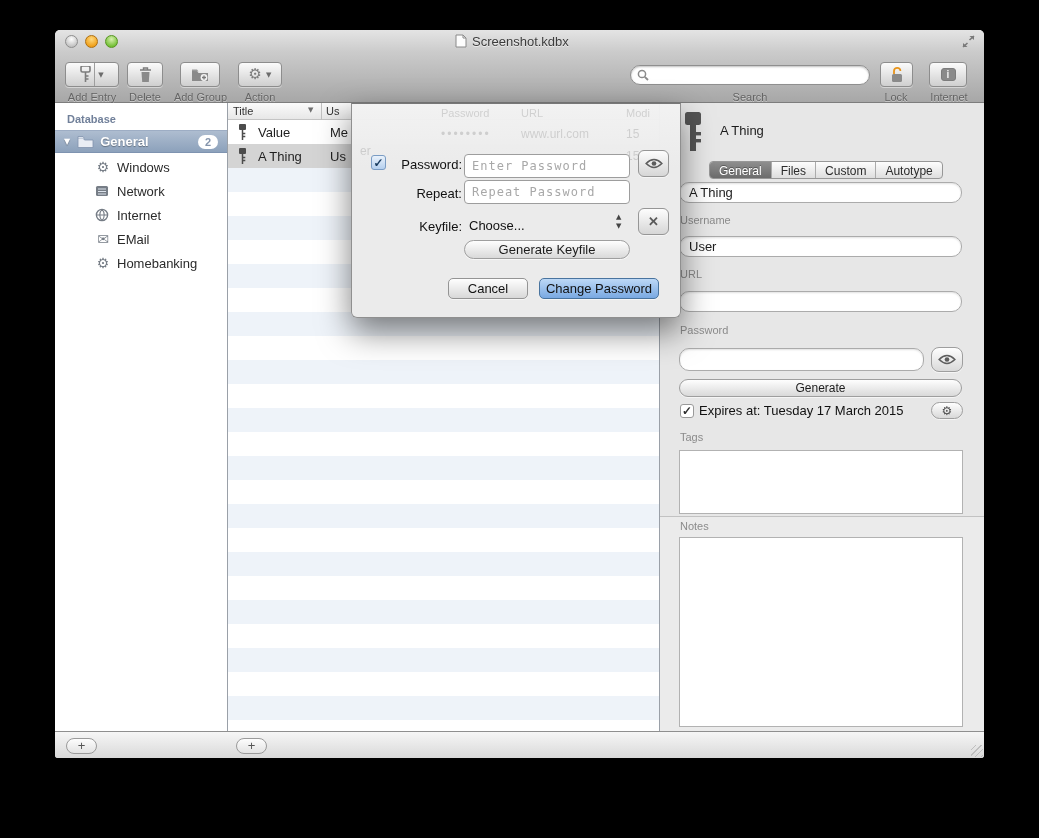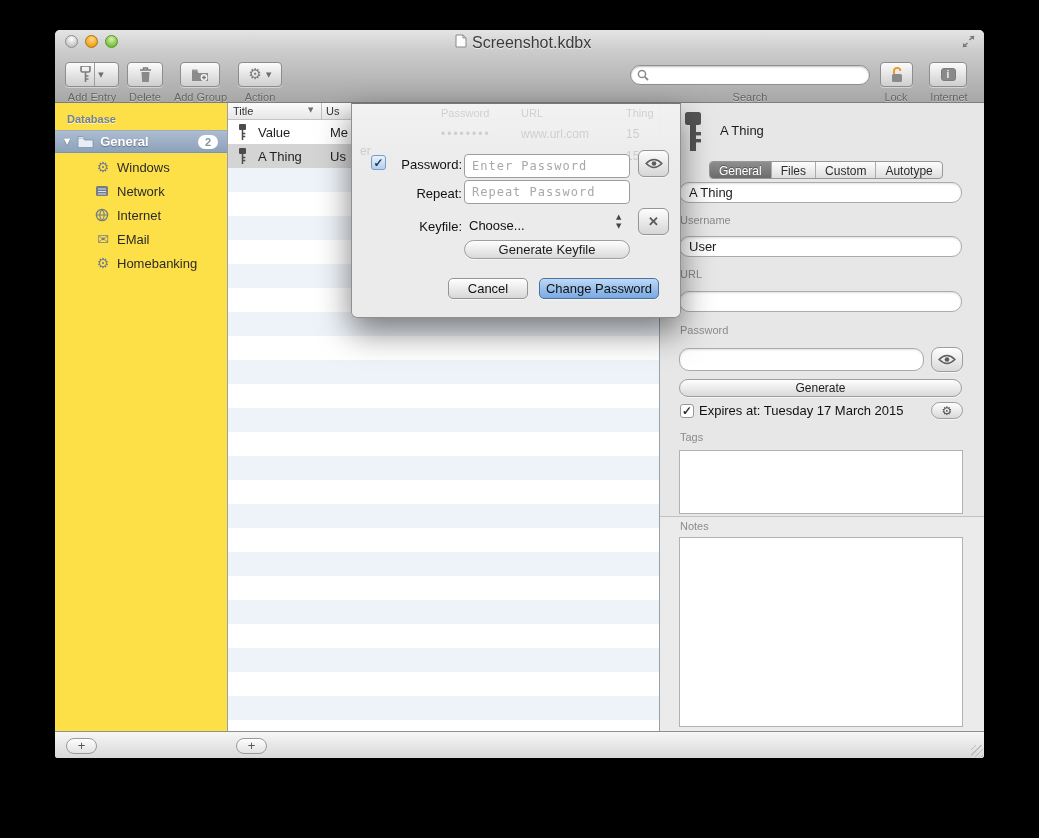--- a/index.html
+++ b/index.html
@@ -11,37 +11,37 @@
   .abs { position:absolute; }
 
   
   .titlebar { position:absolute; left:0; top:0; right:0; height:22px;
               background:linear-gradient(#e4e4e4,#cbcbcb); }
   .tl { position:absolute; top:5px; width:13px; height:13px; border-radius:50%; border:1px solid #8e8e8e; }
   .tl.gray  { background:radial-gradient(circle at 50% 30%, #fefefe, #c2c2c2 75%); }
   .tl.orange{ background:radial-gradient(circle at 50% 30%, #ffd langer97e, #ef9f19 75%);
               background:radial-gradient(circle at 50% 30%, #ffd97e, #ef9f19 75%); border-color:#ad6f12; }
   .tl.green { background:radial-gradient(circle at 50% 30%, #d7f0ae, #72bf34 75%); border-color:#579422; }
-  .wtitle { position:absolute; top:4px; font-size:16px; color:#3c3c3c; text-shadow:0 1px 0 rgba(255,255,255,.6); }
+  .wtitle { position:absolute; top:4px; font-size:13px; color:#3c3c3c; text-shadow:0 1px 0 rgba(255,255,255,.6); }
   .toolbar { position:absolute; left:0; top:22px; right:0; height:51px;
              background:linear-gradient(#cbcbcb,#a7a7a7); border-bottom:1px solid #7d7d7d; }
   .tbtn { position:absolute; top:10px; height:25px; border:1px solid #8d8d8d; border-radius:4px;
           background:linear-gradient(#fbfbfb,#cfcfcf); box-shadow:0 1px 0 rgba(255,255,255,.45);
           display:flex; align-items:center; justify-content:center; color:#6f6f6f; }
   .tlabel { position:absolute; top:39px; font-size:11px; color:#636363; text-align:center;
             text-shadow:0 1px 0 rgba(255,255,255,.4); white-space:nowrap; }
   .sep-v { width:1px; height:100%; background:#9e9e9e; margin:0 3px; }
   .dd { font-size:7px; color:#6c6c6c; font-family:"DejaVu Sans",sans-serif; }
   .searchfield { position:absolute; top:13px; height:20px; border-radius:10px; background:#fff;
                  border:1px solid #8f8f8f; box-shadow:inset 0 1px 2px rgba(0,0,0,.25);
                  display:flex; align-items:center; padding:0 6px; }
   .searchfield input { border:none; outline:none; flex:1; font-size:12px; background:transparent; }
 
   
-  .sidebar { position:absolute; left:0; top:73px; width:172px; height:628px; background:#fde047; }
+  .sidebar { position:absolute; left:0; top:73px; width:172px; height:628px; background:#ffffff; }
   .sb-header { position:absolute; left:12px; top:10px; font-size:11px; font-weight:bold; color:#71809a;
                text-shadow:0 1px 0 rgba(255,255,255,.6); }
   .sb-group { position:absolute; left:0; top:27px; width:172px; height:23px;
               background:linear-gradient(#aebdd0,#8ca1bb); border-top:1px solid #9dadc4; border-bottom:1px solid #7e93b0;
               display:flex; align-items:center; color:#fff; font-weight:bold; font-size:13px;
               text-shadow:0 1px 1px rgba(0,0,0,.35); }
   .badge { margin-left:auto; margin-right:9px; background:#fff; color:#8494ac; font-size:11px; font-weight:bold;
            border-radius:8px; padding:0 7px; height:14px; line-height:14px; text-shadow:none; }
   .sb-item { position:absolute; left:0; width:172px; height:24px; display:flex; align-items:center;
              font-size:13px; color:#2b2b2b; }
@@ -338,21 +338,21 @@
     </div>
     <div class="addpill" style="left:181px">
       <span>+</span>
     </div>
     <div class="grip"></div>
   </div>
 
   <div class="sheet">
     <span class="ghost" style="left:89px;top:3px;font-size:11px">Password</span>
     <span class="ghost" style="left:169px;top:3px;font-size:11px">URL</span>
-    <span class="ghost" style="left:274px;top:3px;font-size:11px">Thing</span>
+    <span class="ghost" style="left:274px;top:3px;font-size:11px">Modi</span>
     <span class="ghost" style="left:89px;top:23px;font-size:12px;letter-spacing:2px">••••••••</span>
     <span class="ghost" style="left:169px;top:23px;font-size:12px">www.url.com</span>
     <span class="ghost" style="left:274px;top:23px;font-size:12px">15</span>
     <span class="ghost" style="left:8px;top:40px;font-size:12px">er</span>
     <span class="ghost" style="left:274px;top:45px;font-size:12px">15</span>
 
     <div class="acb" style="left:19px;top:51px">
       <span>✓</span>
     </div>
     <span class="slabel" style="top:53px">Password:</span>

